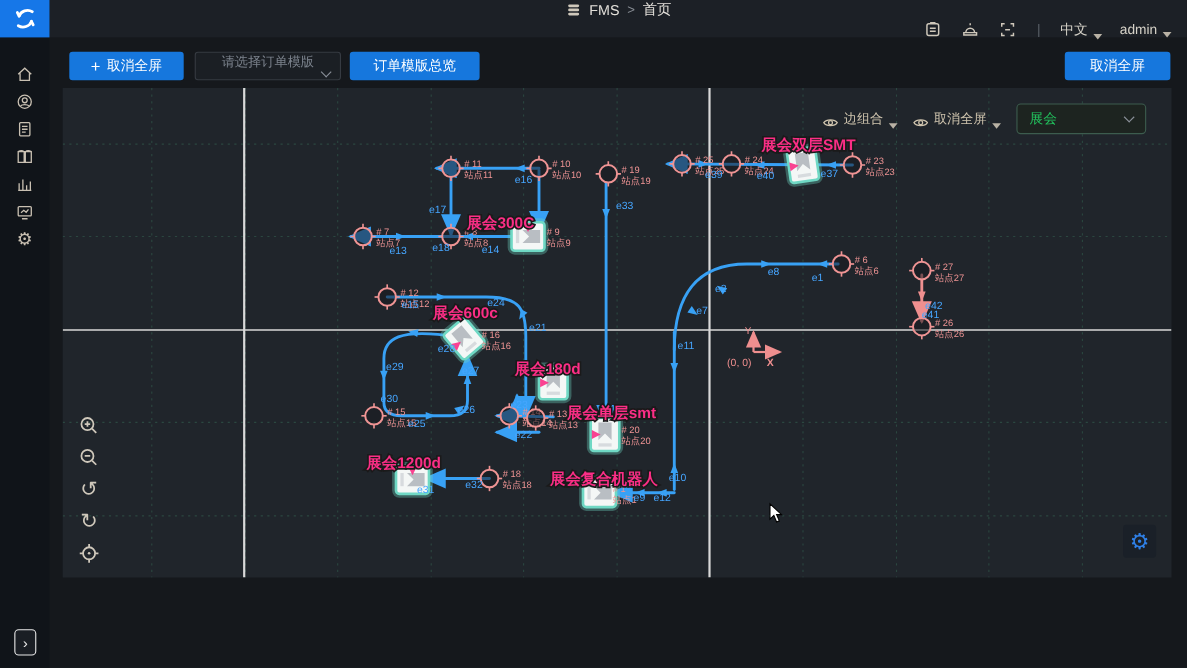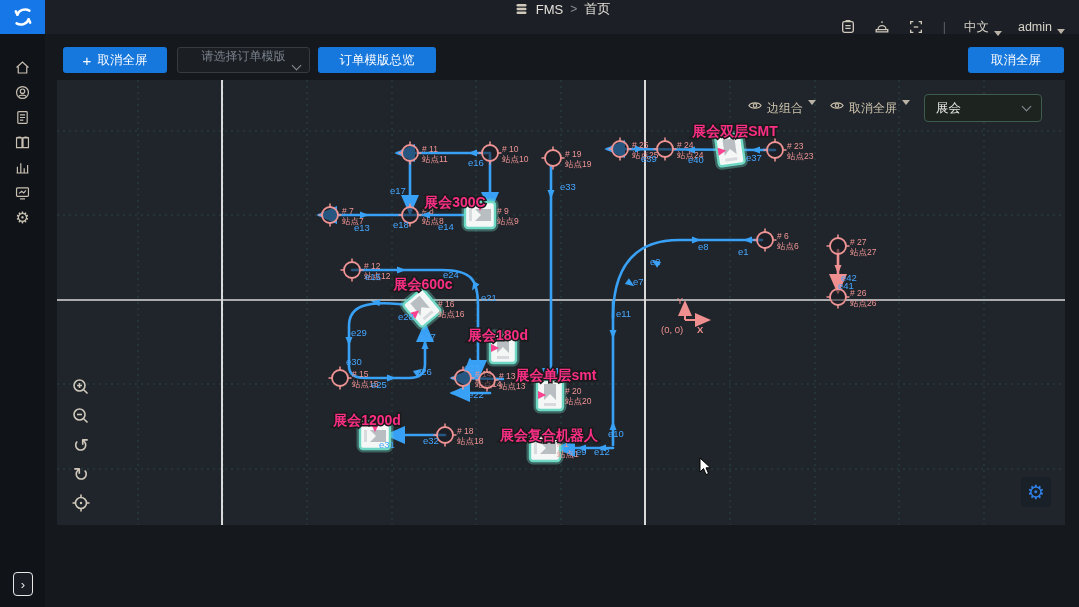--- a/index.html
+++ b/index.html
@@ -30,24 +30,24 @@
   .btn-overview { left:318px; top:47px; width:118px; padding:12px 10px; }
   .btn-cancelfs { left:968px; top:47px; width:96px; }
   .tpl-select { position:absolute; left:177px; top:47px; width:133px; height:26px; background:#1b1f24; border:1px solid #363b42; border-radius:3px; display:flex; align-items:center; padding:0 9px; font-size:12px; color:#7b828c; cursor:pointer;flex-direction:column; }
   .chev { width:7px; height:7px; border-right:1.5px solid #8a9099; border-bottom:1.5px solid #8a9099; transform:rotate(45deg); margin-left:auto; margin-top:-3px; }
 
   
   .map-panel { position:absolute; left:57px; top:80px; width:1008px; height:445px; background:#20252b; }
   .map-panel svg.mainmap { position:absolute; left:0; top:0; }
 
   .map-toolbar { position:absolute; top:14px; right:23px; display:flex; align-items:center; gap:14px; z-index:4; }
-  .eye-item { display:flex; align-items:flex-start; gap:5px; font-size:12px; color:#cfc4ae; cursor:pointer; }
+  .eye-item { display:flex; align-items:flex-end; gap:5px; font-size:12px; color:#cfc4ae; cursor:pointer; }
   .eye-item svg { stroke:#cfc4ae; fill:none; stroke-width:1.3; }
   .tri2 { display:inline-block; width:0; height:0; border-left:4px solid transparent; border-right:4px solid transparent; border-top:5px solid #b9b2a5; }
-  .area-select { width:118px; height:28px; background:#1d2420; border:1px solid #3c5c4e; border-radius:4px; display:flex; align-items:center; padding:0 11px; font-size:12.5px; color:#e5e5e5; cursor:pointer; }
+  .area-select { width:118px; height:28px; background:#1d2420; border:1px solid #3c5c4e; border-radius:4px; display:flex; align-items:center; padding:0 11px; font-size:12.5px; color:#22c55e; cursor:pointer; }
 
   .zoom-ctrls { position:absolute; left:13px; top:296px; display:flex; flex-direction:column; gap:7px; z-index:4; }
   .zc { width:22px; height:22px; display:flex; align-items:center; justify-content:center; color:#cfc8bb; font-size:19px; cursor:pointer; line-height:1; }
   .zc svg { stroke:#cfc8bb; fill:none; stroke-width:1.6; }
 
   .gear-btn { position:absolute; right:14px; bottom:18px; width:30px; height:30px; background:#1a2028; border-radius:3px; color:#2f80e8; font-size:20px; display:flex; align-items:center; justify-content:center; cursor:pointer; z-index:4; }
 </style>
 </head>
 <body>
 

